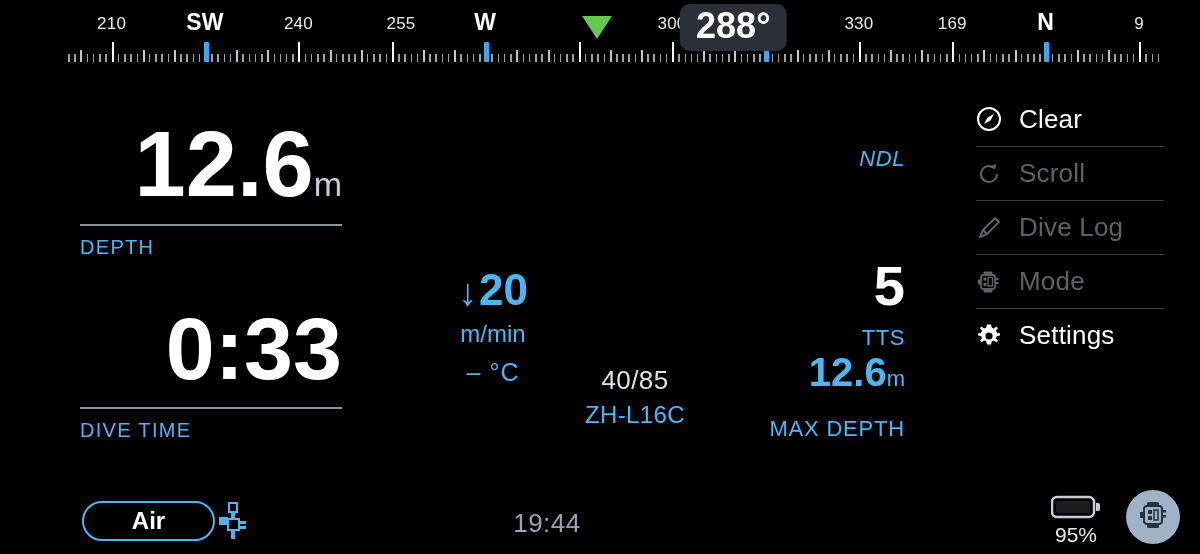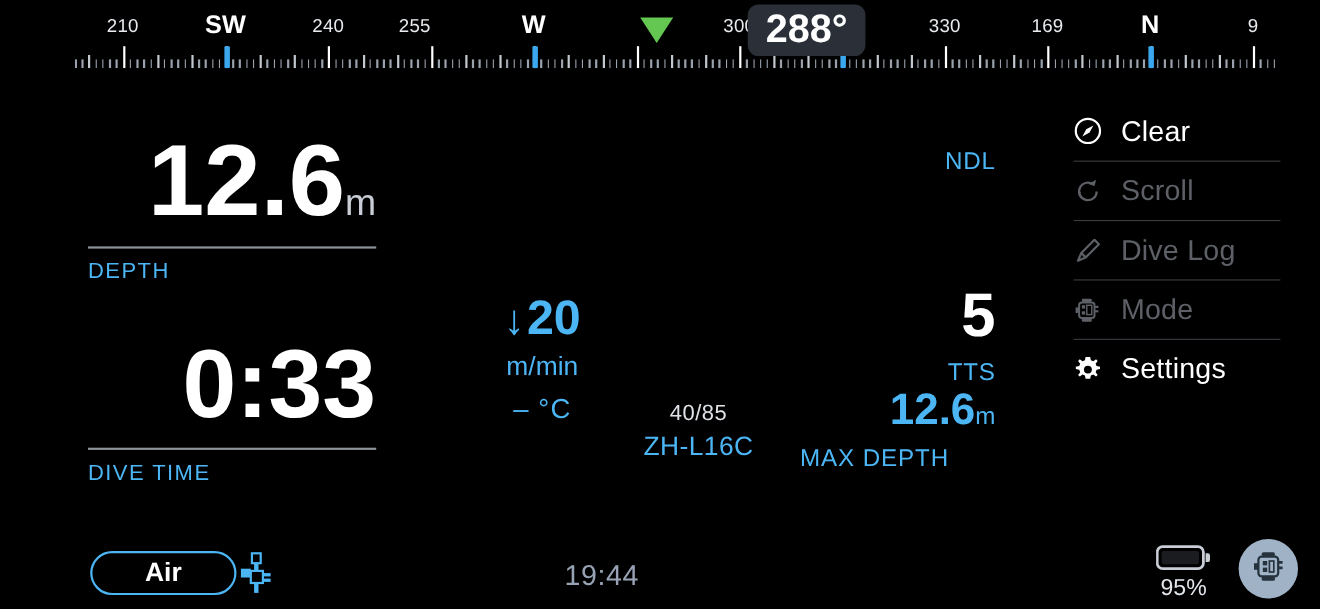--- a/index.html
+++ b/index.html
@@ -72,40 +72,40 @@
     white-space:nowrap;
   }
   #ascent-block .arrow { font-size:38px; font-weight:400; margin-right:2px; }
   #ascent-block .aunit { margin-top:8px; font-size:24px; color:#4cb6f5; }
 
   #temp-block { position:absolute; left:398px; top:358px; width:190px; text-align:center; }
   #temp-block .tval { font-size:25px; color:#4cb6f5; letter-spacing:1px; }
   #temp-block .tlab { margin-top:6px; font-size:24px; letter-spacing:1px; color:#4cb6f5; }
 
   #algo-block { position:absolute; left:560px; top:365px; width:150px; text-align:center; }
-  #algo-block .gf { font-size:20px; color:#dfe3e8; letter-spacing:.4px; }
+  #algo-block .gf { font-size:26px; color:#dfe3e8; letter-spacing:.4px; }
   #algo-block .alg { margin-top:5px; font-size:24px; color:#4cb6f5; letter-spacing:.4px; }
 
   
   .rblock { position:absolute; text-align:right; }
   .rblock .rv { font-weight:700; line-height:1; color:#fff; white-space:nowrap; }
   .rblock .rl { font-size:22px; color:#4cb6f5; letter-spacing:.6px; }
 
   #ndl-block { right:295px; top:125px; width:220px; }
   #ndl-block .rv { font-size:56px; }
-  #ndl-block .rl { margin-top:9px; }
+  #ndl-block .rl { margin-top:21px;font-style:italic; }
 
   #tts-block { right:295px; top:258px; width:220px; }
   #tts-block .rv { font-size:56px; }
   #tts-block .rl { margin-top:11px; }
 
   #maxdepth-block { right:295px; top:352px; width:220px; }
   #maxdepth-block .rv { font-size:40px; color:#4cb6f5; font-weight:700; }
   #maxdepth-block .rv .mu { font-size:22px; font-weight:400; }
-  #maxdepth-block .rl { margin-top:12px; letter-spacing:.8px;text-align:center; }
+  #maxdepth-block .rl { margin-top:24px; letter-spacing:.8px; }
 
   
   #menu { position:absolute; right:36px; top:92px; width:188px; }
   .mitem {
     display:flex; align-items:center; gap:17px;
     height:54px; color:#ffffff;
   }
   .mitem + .mitem { border-top:1.5px solid #3a3d42; }
   .mitem.dim { color:#5d6066; }
   .mitem .micon {
@@ -326,21 +326,21 @@
         <div class="tick minor" style="left: 1089.77px;"></div>
         <div class="tick cardinal" style="left: 135.5px;"></div>
         <div class="tick cardinal" style="left: 415.727px;"></div>
         <div class="tick cardinal" style="left: 695.955px;"></div>
         <div class="tick cardinal" style="left: 976.182px;"></div>
       </div>
     <div id="compass-labels">
         <div class="clabel" style="left: 111.591px;">210</div>
         <div class="clabel card" style="left: 205px;">SW</div>
         <div class="clabel" style="left: 298.409px;">240</div>
-        <div class="clabel" style="left: 377px;">255</div>
+        <div class="clabel" style="left: 401px;">255</div>
         <div class="clabel card" style="left: 485.227px;">W</div>
         <div class="clabel" style="left: 672.045px;">300</div>
         <div class="clabel card" style="left: 765.455px;">NW</div>
         <div class="clabel" style="left: 858.864px;">330</div>
         <div class="clabel" style="left: 952.273px;">169</div>
         <div class="clabel card" style="left: 1045.68px;">N</div>
         <div class="clabel" style="left: 1139.09px;">9</div>
       </div>
     <div id="heading-marker" style="left: 597.318px;"></div>
     <div id="heading-badge" style="left: 733.318px;">288°</div>

